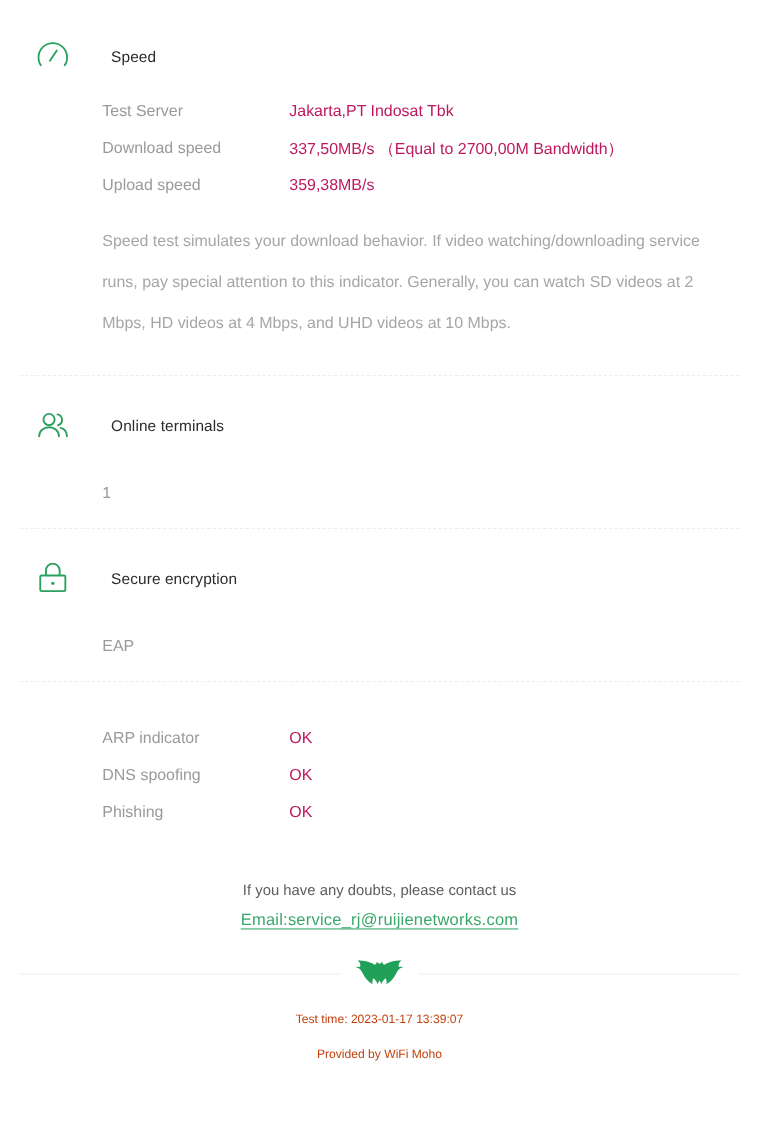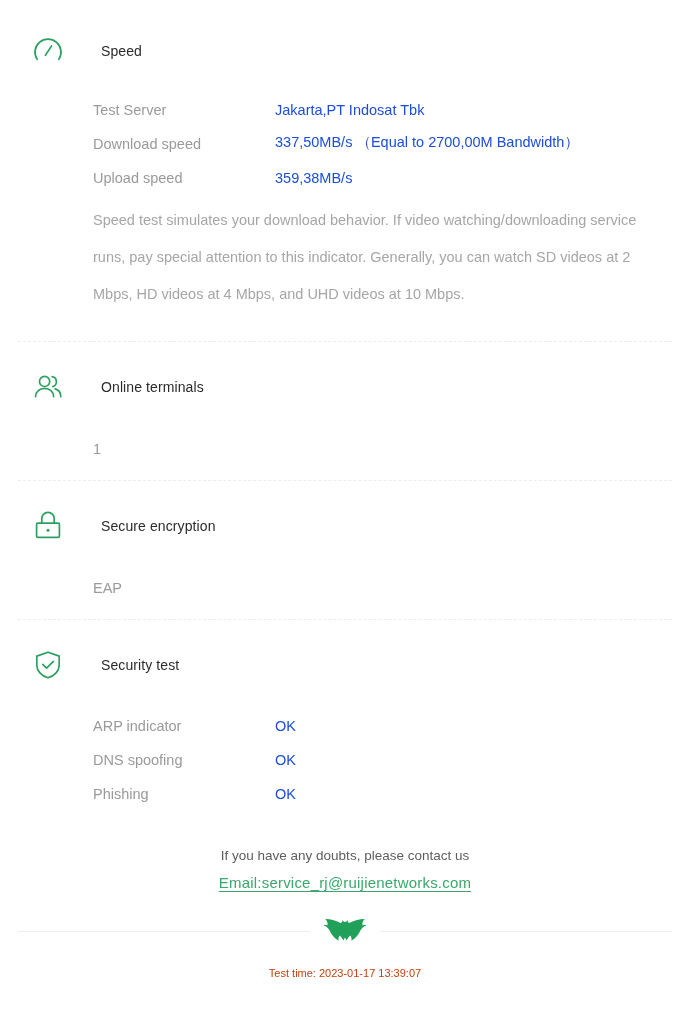--- a/index.html
+++ b/index.html
@@ -50,34 +50,33 @@
     font-weight: 400;
     letter-spacing: .1px;
   }
 
   
   .rows {
     padding-left: 75px;
   }
   .row {
     display: flex;
-    align-items: flex-end;
+    align-items: center;
     height: 34px;
-    gap: 12px;
   }
   .row .k {
     width: 170px;
     flex: 0 0 170px;
     font-size: 14.5px;
     color: #9a9a9a;
     font-weight: 400;
   }
   .row .v {
     font-size: 14.5px;
-    color: #1d4ed8;
+    color: #be185d;
     white-space: nowrap;
   }
 
   .single-value {
     padding-left: 75px;
     font-size: 14.5px;
     color: #9a9a9a;
     height: 34px;
     line-height: 34px;
   }
@@ -214,29 +213,20 @@
         </svg>
       </span>
       <span class="sec-title">Secure encryption</span>
     </div>
     <div class="single-value" style="margin-top:22px;">EAP</div>
   </div>
 
   <div class="dotted-divider" style="margin-top:14px;"></div>
 
   <div class="section" style="padding-top:22px;">
-    <div class="sec-head">
-      <span class="sec-icon">
-        <svg width="34" height="34" viewBox="0 0 34 34" fill="none">
-          <path d="M17 4.2 5.8 8.1v9.2c0 5.6 4.5 10.6 11.2 12.5 6.7-1.9 11.2-6.9 11.2-12.5V8.1L17 4.2Z" stroke="#2ba05f" stroke-width="1.7" stroke-linejoin="round"></path>
-          <path d="M11.8 16.4 15.6 20.2 22.4 13.4" stroke="#2ba05f" stroke-width="1.7" stroke-linecap="round" stroke-linejoin="round"></path>
-        </svg>
-      </span>
-      <span class="sec-title">Security test</span>
-    </div>
 
     <div class="rows" style="margin-top:12px;">
       <div class="row">
         <span class="k">ARP indicator</span>
         <span class="v">OK</span>
       </div>
       <div class="row">
         <span class="k">DNS spoofing</span>
         <span class="v">OK</span>
       </div>
@@ -256,15 +246,16 @@
     <div class="rule"></div>
     <div class="bat">
       <svg width="44" height="26" viewBox="0 0 44 26" fill="none">
         <path d="M22 4.0 C20.9 4.0 20.2 3.0 19.6 2.0 C19.4 3.6 18.9 4.6 17.6 5.0 C14.0 2.6 8.2 1.2 2.2 1.0 C4.4 3.0 5.0 5.4 4.4 7.4 C3.2 6.8 1.8 6.8 0.6 7.4 C3.6 8.2 5.4 10.0 6.6 12.6 C8.4 16.8 11.4 20.4 15.6 22.8 C15.2 20.4 15.6 18.6 16.8 17.4 C18.0 18.8 19.4 20.2 20.4 22.6 C20.9 21.2 21.4 20.2 22 19.4 C22.6 20.2 23.1 21.2 23.6 22.6 C24.6 20.2 26.0 18.8 27.2 17.4 C28.4 18.6 28.8 20.4 28.4 22.8 C32.6 20.4 35.6 16.8 37.4 12.6 C38.6 10.0 40.4 8.2 43.4 7.4 C42.2 6.8 40.8 6.8 39.6 7.4 C39.0 5.4 39.6 3.0 41.8 1.0 C35.8 1.2 30.0 2.6 26.4 5.0 C25.1 4.6 24.6 3.6 24.4 2.0 C23.8 3.0 23.1 4.0 22 4.0 Z" fill="#21a05a"></path>
       </svg>
     </div>
   </div>
 
   <div class="meta">
     <div class="t1">Test time: 2023-01-17 13:39:07</div>
+    <div class="t2">Provided by WiFi Moho</div>
   </div>
 
 </div>
 
 </body></html>

